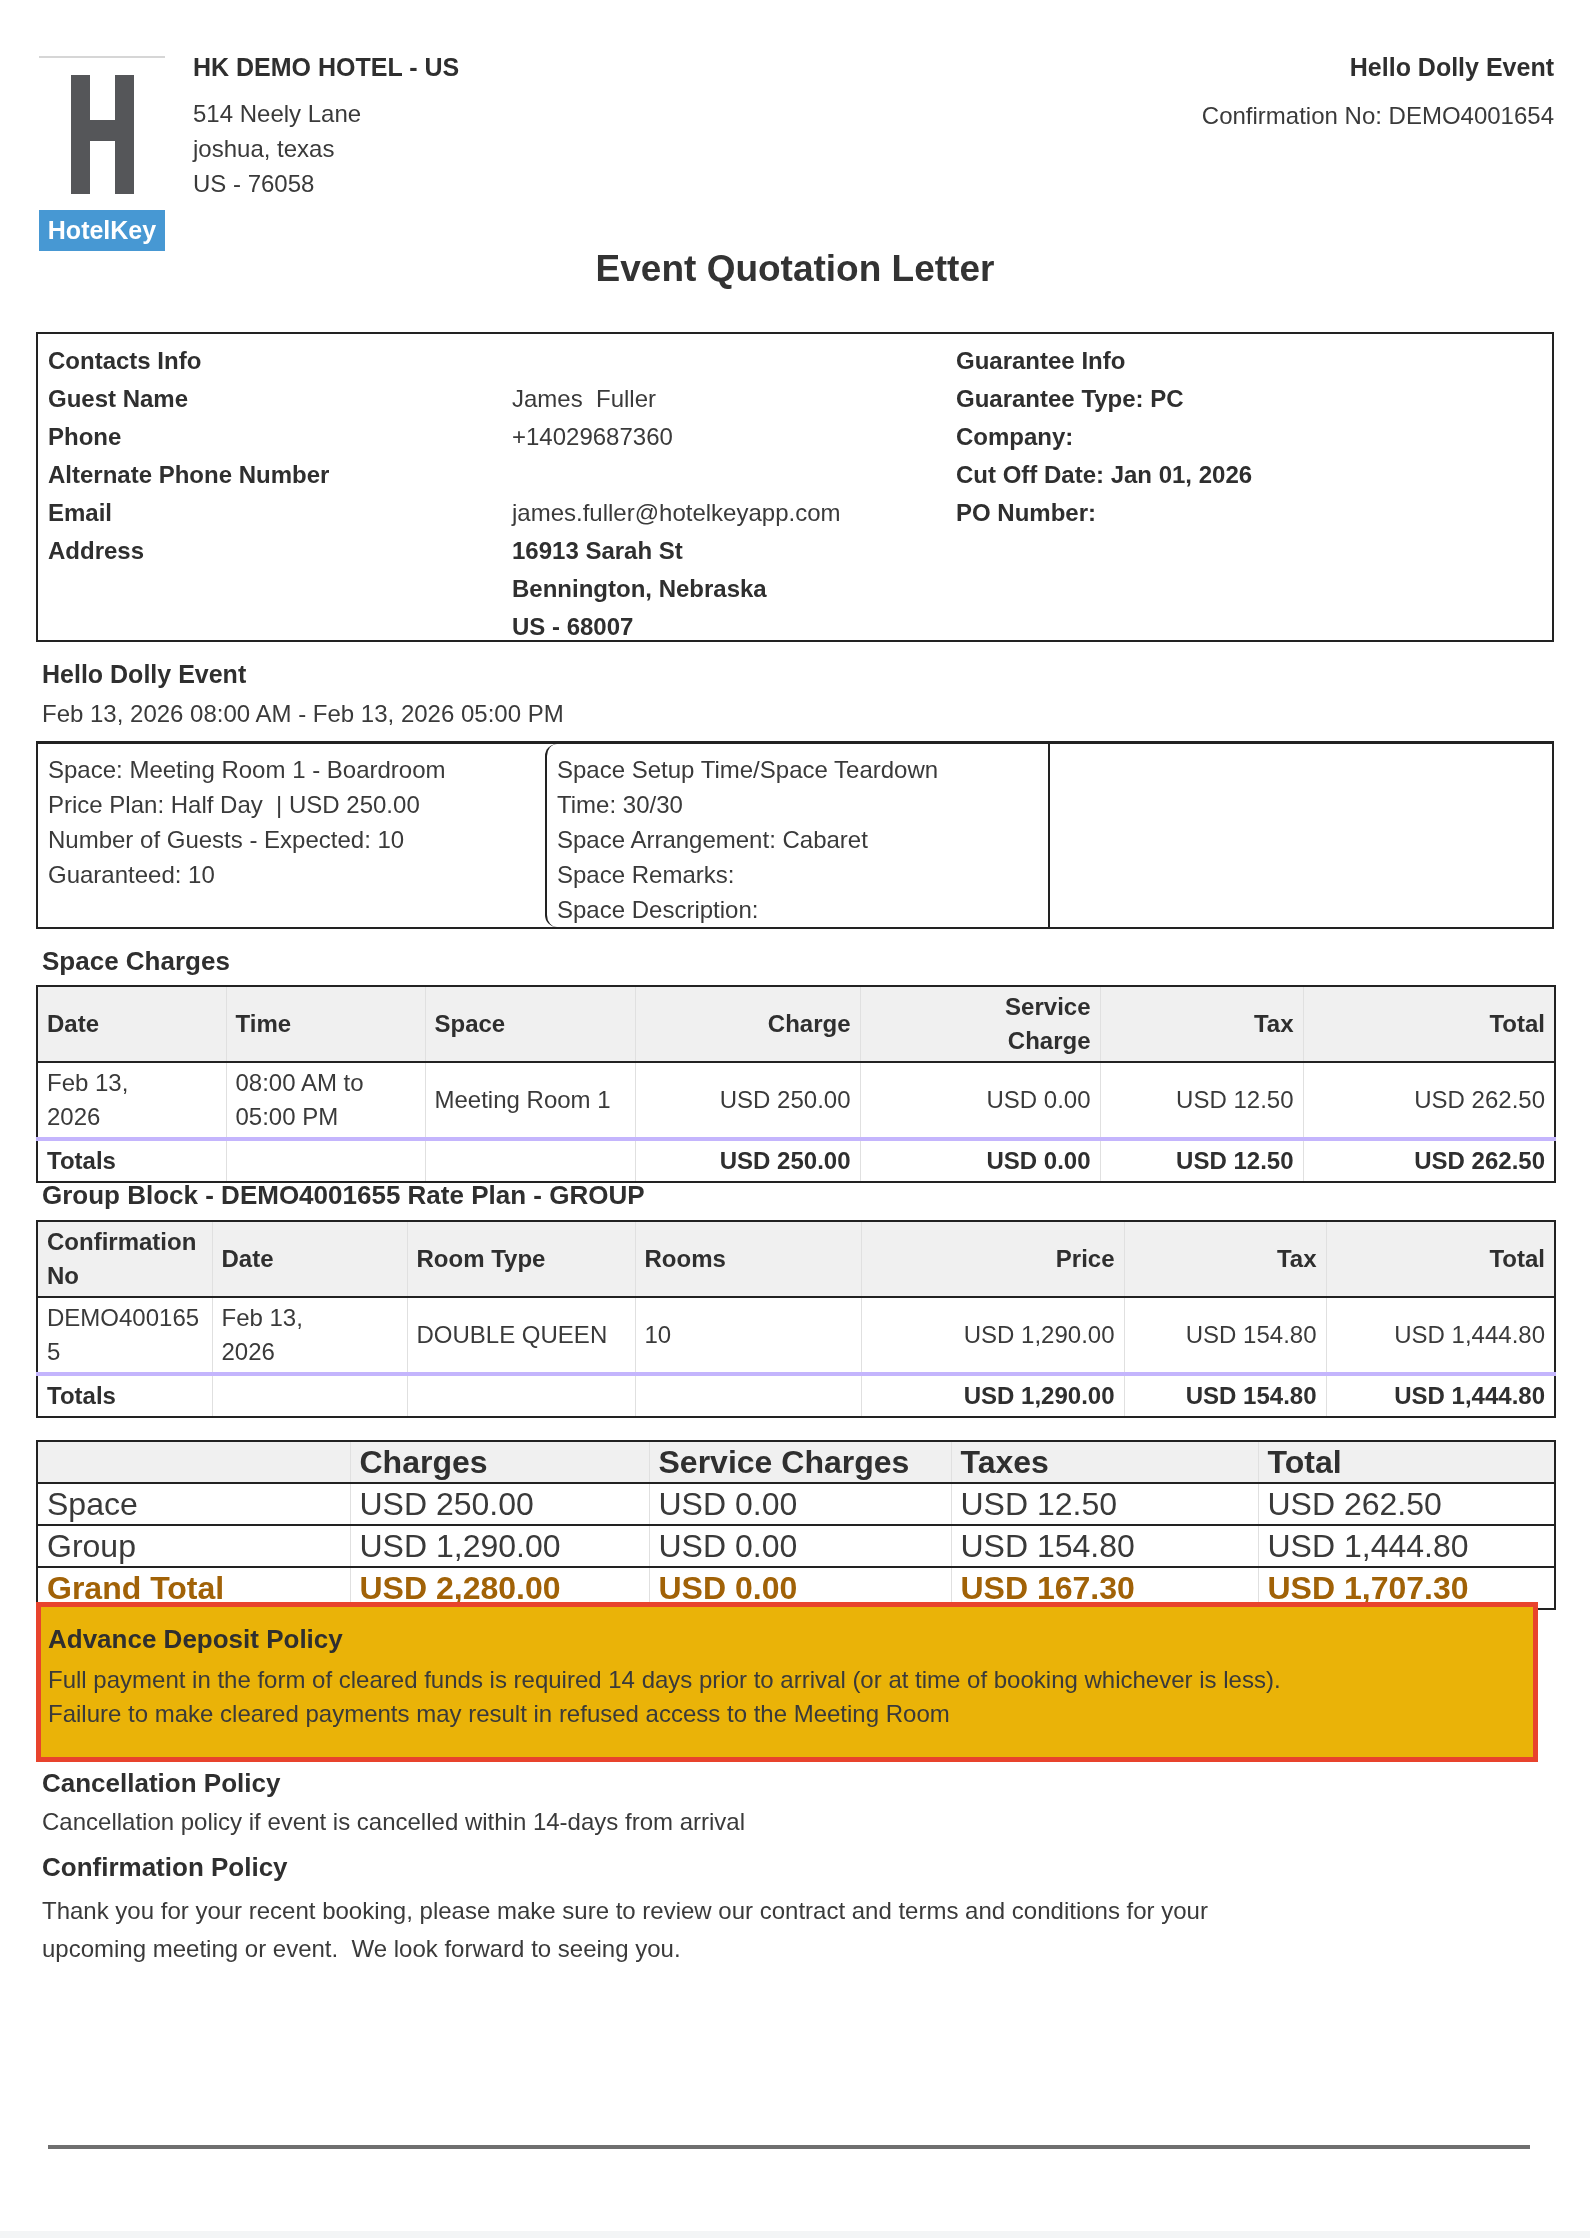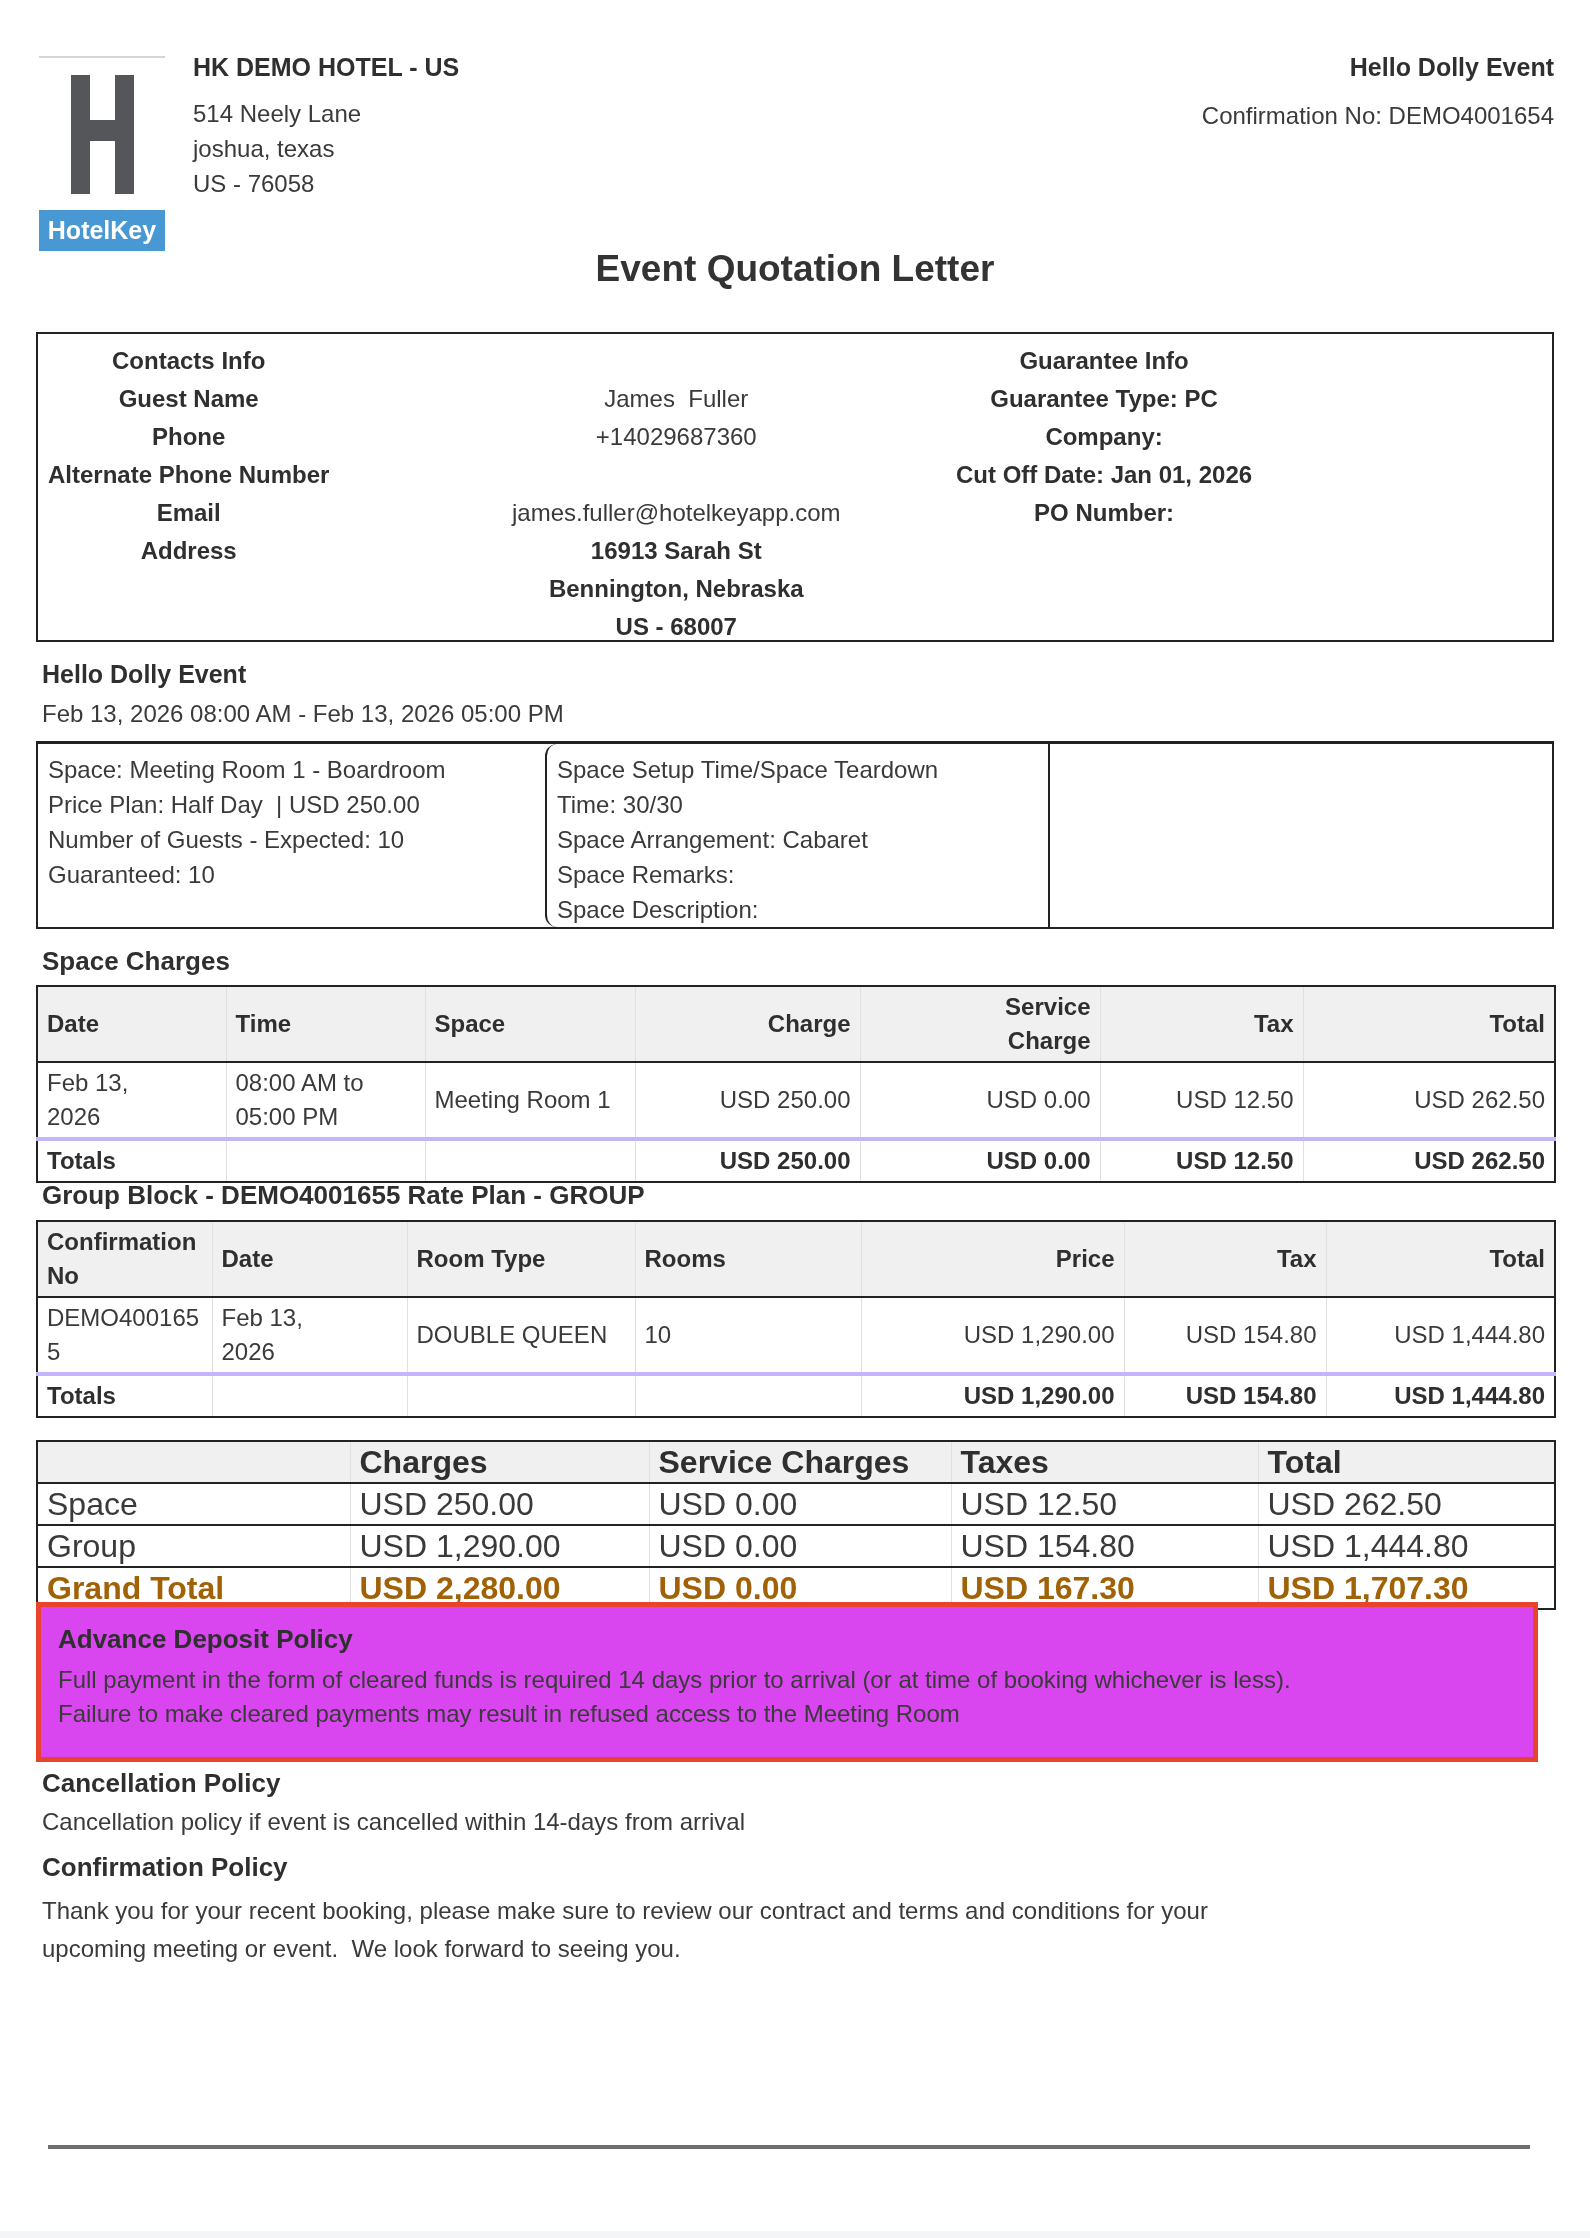--- a/index.html
+++ b/index.html
@@ -25,21 +25,21 @@
   .header-right{right:36px;top:53px;text-align:right;}
   .header-event{font-size:25px;font-weight:bold;color:#2f2f2f;margin-bottom:20px;}
   .page-title{top:248px;left:0;width:100%;text-align:center;font-size:37px;font-weight:bold;color:#333;}
 
   
   .contact-box{left:36px;top:332px;width:1518px;height:310px;border:2px solid #222;box-sizing:border-box;}
   .cb-col{position:absolute;top:8px;line-height:38px;}
   .cb-labels{left:10px;}
   .cb-values{left:474px;}
   .cb-guarantee{left:918px;}
-  .cb-col div{height:38px;text-align:center;}
+  .cb-col div{height:38px;}
 
   
   .event-name{left:42px;top:660px;font-size:25px;font-weight:bold;color:#2f2f2f;}
   .event-dates{left:42px;top:700px;}
   .details-table{left:36px;top:741px;width:1518px;height:188px;border:2px solid #222;border-top-width:3px;
                  box-sizing:border-box;display:flex;}
   .dcell{box-sizing:border-box;padding:8px 10px 0 10px;line-height:35px;}
   .dcell.c1{width:507px;}
   .dcell.c2{width:503px;border-left:2px solid #222;border-radius:12px;}
   .dcell.c3{flex:1;border-left:2px solid #222;}
@@ -61,21 +61,21 @@
   .gb-table{left:36px;top:1220px;}
   table.sum{border-collapse:collapse;table-layout:fixed;width:1518px;font-size:32px;border:2px solid #222;}
   .sum th,.sum td{padding:3px 9px;line-height:34px;text-align:left;border-bottom:2px solid #222;}
   .sum th{background:#f0f0f0;font-weight:bold;color:#2f2f2f;}
   .sum th+th,.sum td+td{border-left:1px solid #e0e0e0;}
   .sum tr.grand td{font-weight:bold;color:#a16207;}
   .sum-table{left:36px;top:1440px;}
 
   
   .advance-box{left:36px;top:1602px;width:1502px;border:5px solid #e8432d;box-sizing:border-box;
-               padding:17px 12px 26px 17px;background:#d946ef;}
+               padding:17px 12px 26px 7px;background:#eab308;}
   .advance-box .h-section{margin-bottom:8px;}
   .policy-body{line-height:34px;}
   .cancel-heading{left:42px;top:1768px;}
   .cancel-body{left:42px;top:1808px;}
   .confirm-heading{left:42px;top:1852px;}
   .confirm-body{left:42px;top:1892px;line-height:38px;width:1480px;}
 
   .footer-line{left:48px;top:2145px;width:1482px;height:4px;background:#6f6f6f;}
   .footer-strip{left:0;top:2231px;width:1590px;height:7px;background:#f3f5f6;}
 </style>

